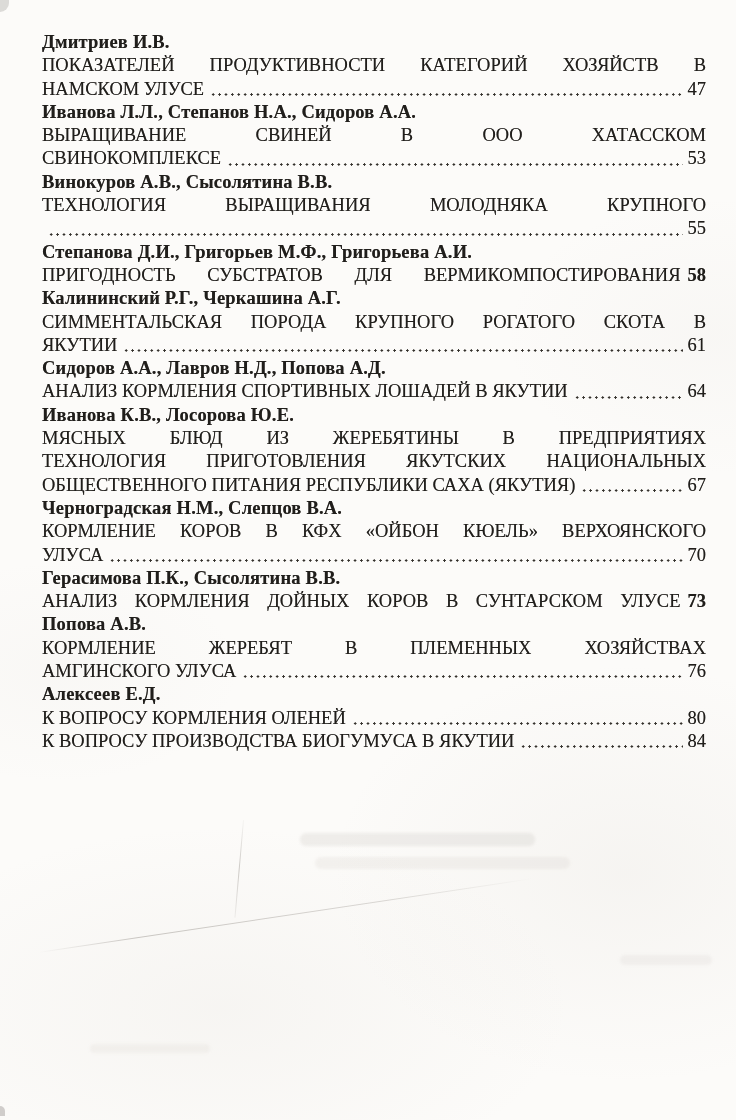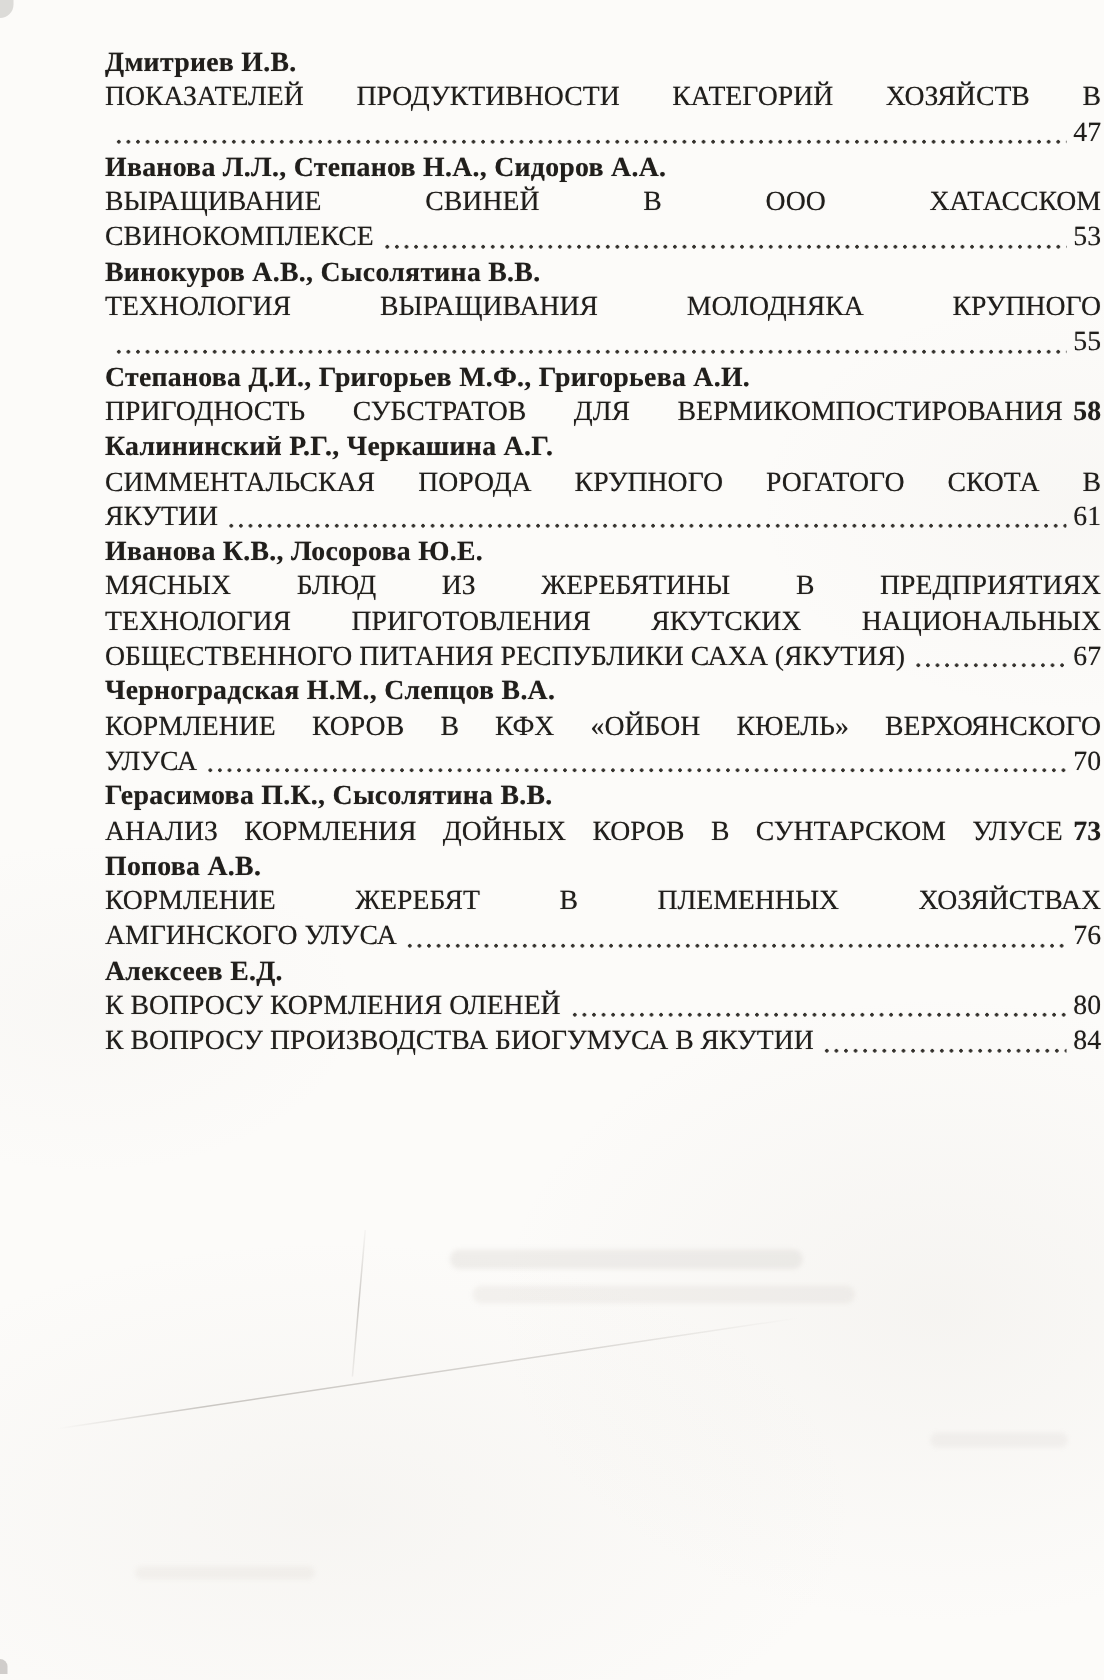--- a/index.html
+++ b/index.html
@@ -18,21 +18,20 @@
       radial-gradient(500px 260px at 30% 90%, rgba(190,183,172,0.09), transparent 70%),
       radial-gradient(300px 200px at 97% 30%, rgba(190,183,172,0.06), transparent 70%),
       radial-gradient(260px 160px at 8% 60%, rgba(190,183,172,0.05), transparent 70%);
   }
   .toc {
     position: absolute;
     left: 42px; top: 31px; width: 664px;
     font-size: 18.5px;
     line-height: 23.3px;
     text-shadow: 0 0 0.5px rgba(32,30,27,0.55);
-    margin-left: 28px;
   }
   .authors {
     font-weight: 700;
     white-space: nowrap;
     letter-spacing: 0.2px;
   }
   .ln { white-space: nowrap; }
   .just {
     white-space: normal;
     text-align: justify;
@@ -99,20 +98,21 @@
 <body>
 
 <div class="page-shade"></div>
 
 <div class="toc">
 
   <div>
     <div class="authors">Дмитриев И.В.</div>
     <div class="ln just">ПОКАЗАТЕЛЕЙ ПРОДУКТИВНОСТИ КАТЕГОРИЙ ХОЗЯЙСТВ В</div>
     <div class="row">
+      <span class="t">НАМСКОМ УЛУСЕ</span>
       <span class="dots"></span>
       <span class="pg">47</span>
     </div>
   </div>
 
 
   <div>
     <div class="authors">Иванова Л.Л., Степанов Н.А., Сидоров А.А.</div>
     <div class="ln just">ВЫРАЩИВАНИЕ СВИНЕЙ В ООО ХАТАССКОМ</div>
     <div class="row">
@@ -142,20 +142,28 @@
   <div>
     <div class="authors">Калининский Р.Г., Черкашина А.Г.</div>
     <div class="ln just">СИММЕНТАЛЬСКАЯ ПОРОДА КРУПНОГО РОГАТОГО СКОТА В</div>
     <div class="row">
       <span class="t">ЯКУТИИ</span>
       <span class="dots"></span>
       <span class="pg">61</span>
     </div>
   </div>
 
+  <div>
+    <div class="authors">Сидоров А.А., Лавров Н.Д., Попова А.Д.</div>
+    <div class="row">
+      <span class="t">АНАЛИЗ КОРМЛЕНИЯ СПОРТИВНЫХ ЛОШАДЕЙ В ЯКУТИИ</span>
+      <span class="dots"></span>
+      <span class="pg">64</span>
+    </div>
+  </div>
 
   <div>
     <div class="authors">Иванова К.В., Лосорова Ю.Е.</div>
     <div class="ln just">МЯСНЫХ БЛЮД ИЗ ЖЕРЕБЯТИНЫ В ПРЕДПРИЯТИЯХ</div>
     <div class="ln just">ТЕХНОЛОГИЯ ПРИГОТОВЛЕНИЯ ЯКУТСКИХ НАЦИОНАЛЬНЫХ</div>
     <div class="row">
       <span class="t">ОБЩЕСТВЕННОГО ПИТАНИЯ РЕСПУБЛИКИ САХА (ЯКУТИЯ)</span>
       <span class="dots"></span>
       <span class="pg">67</span>
     </div>

